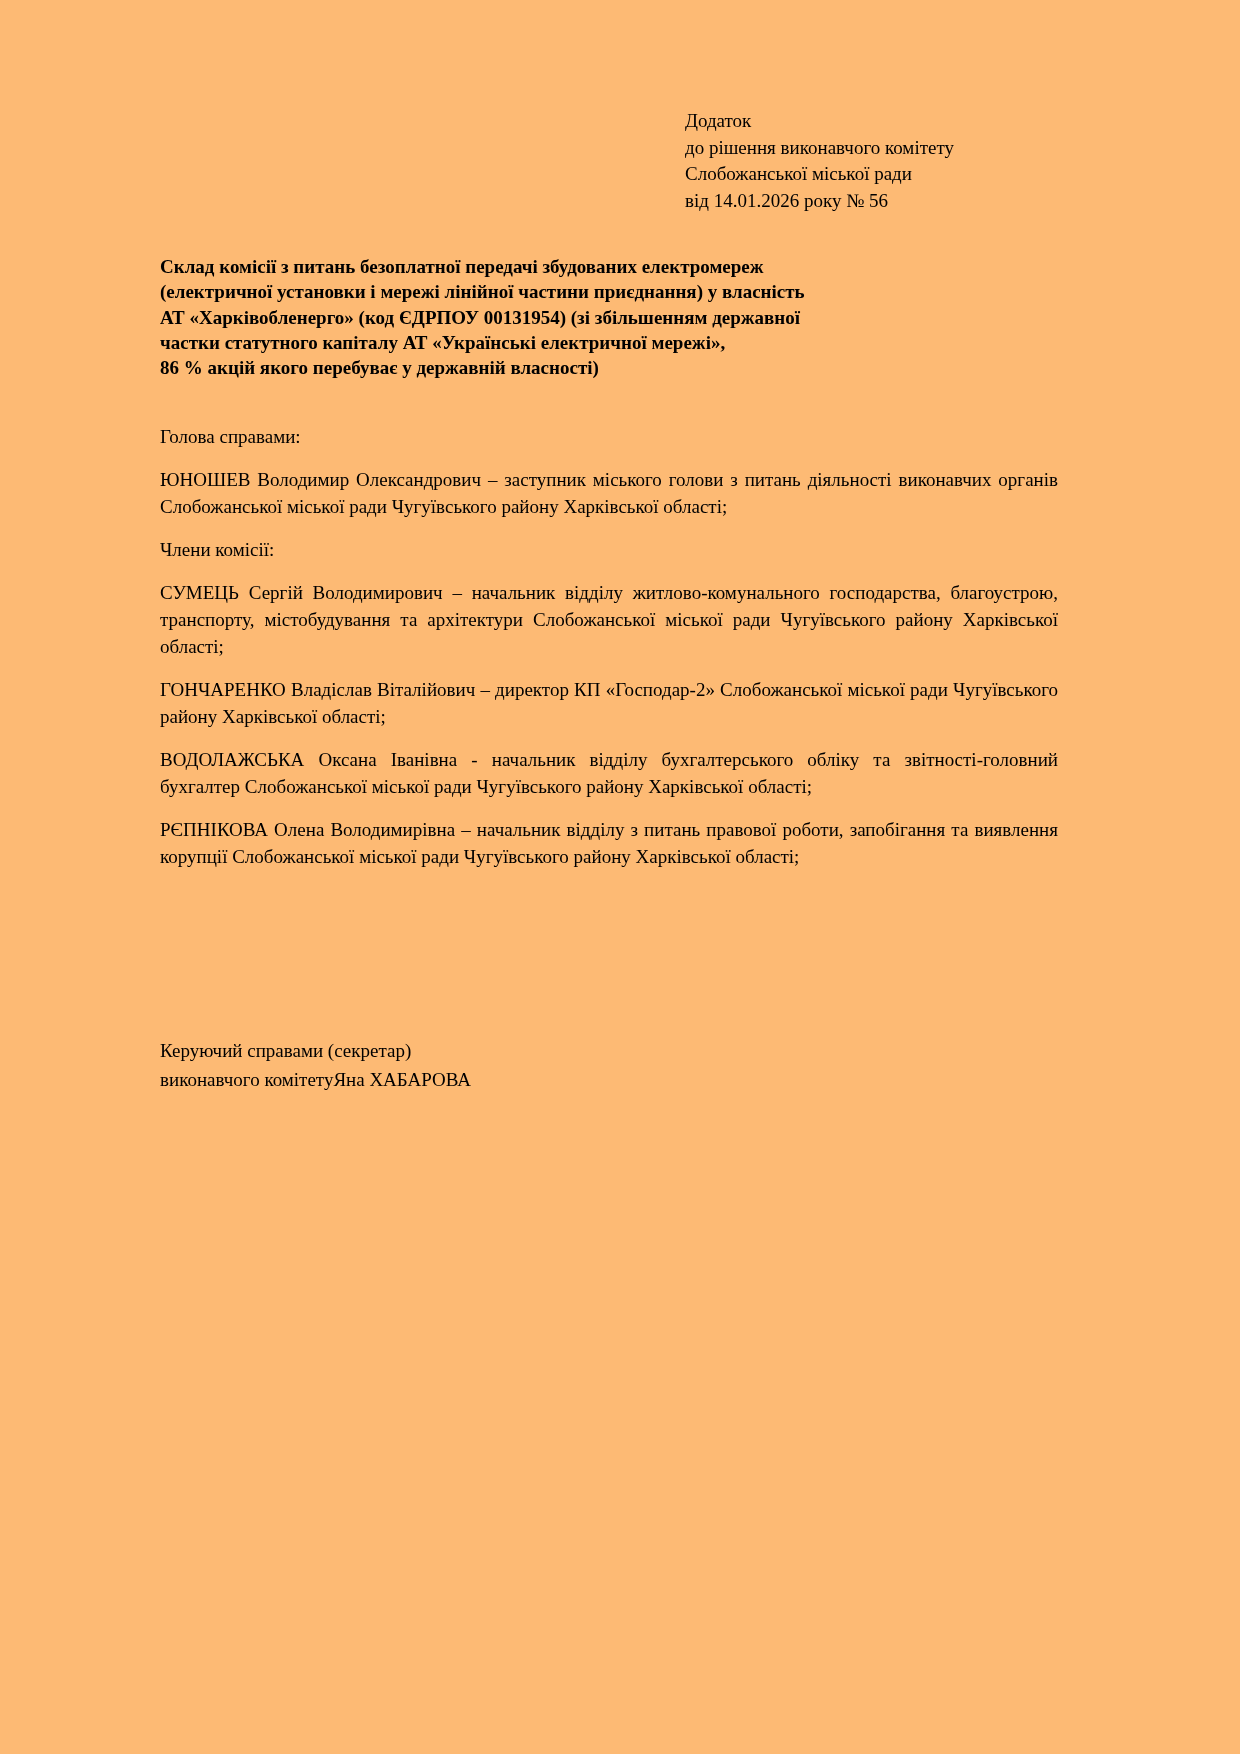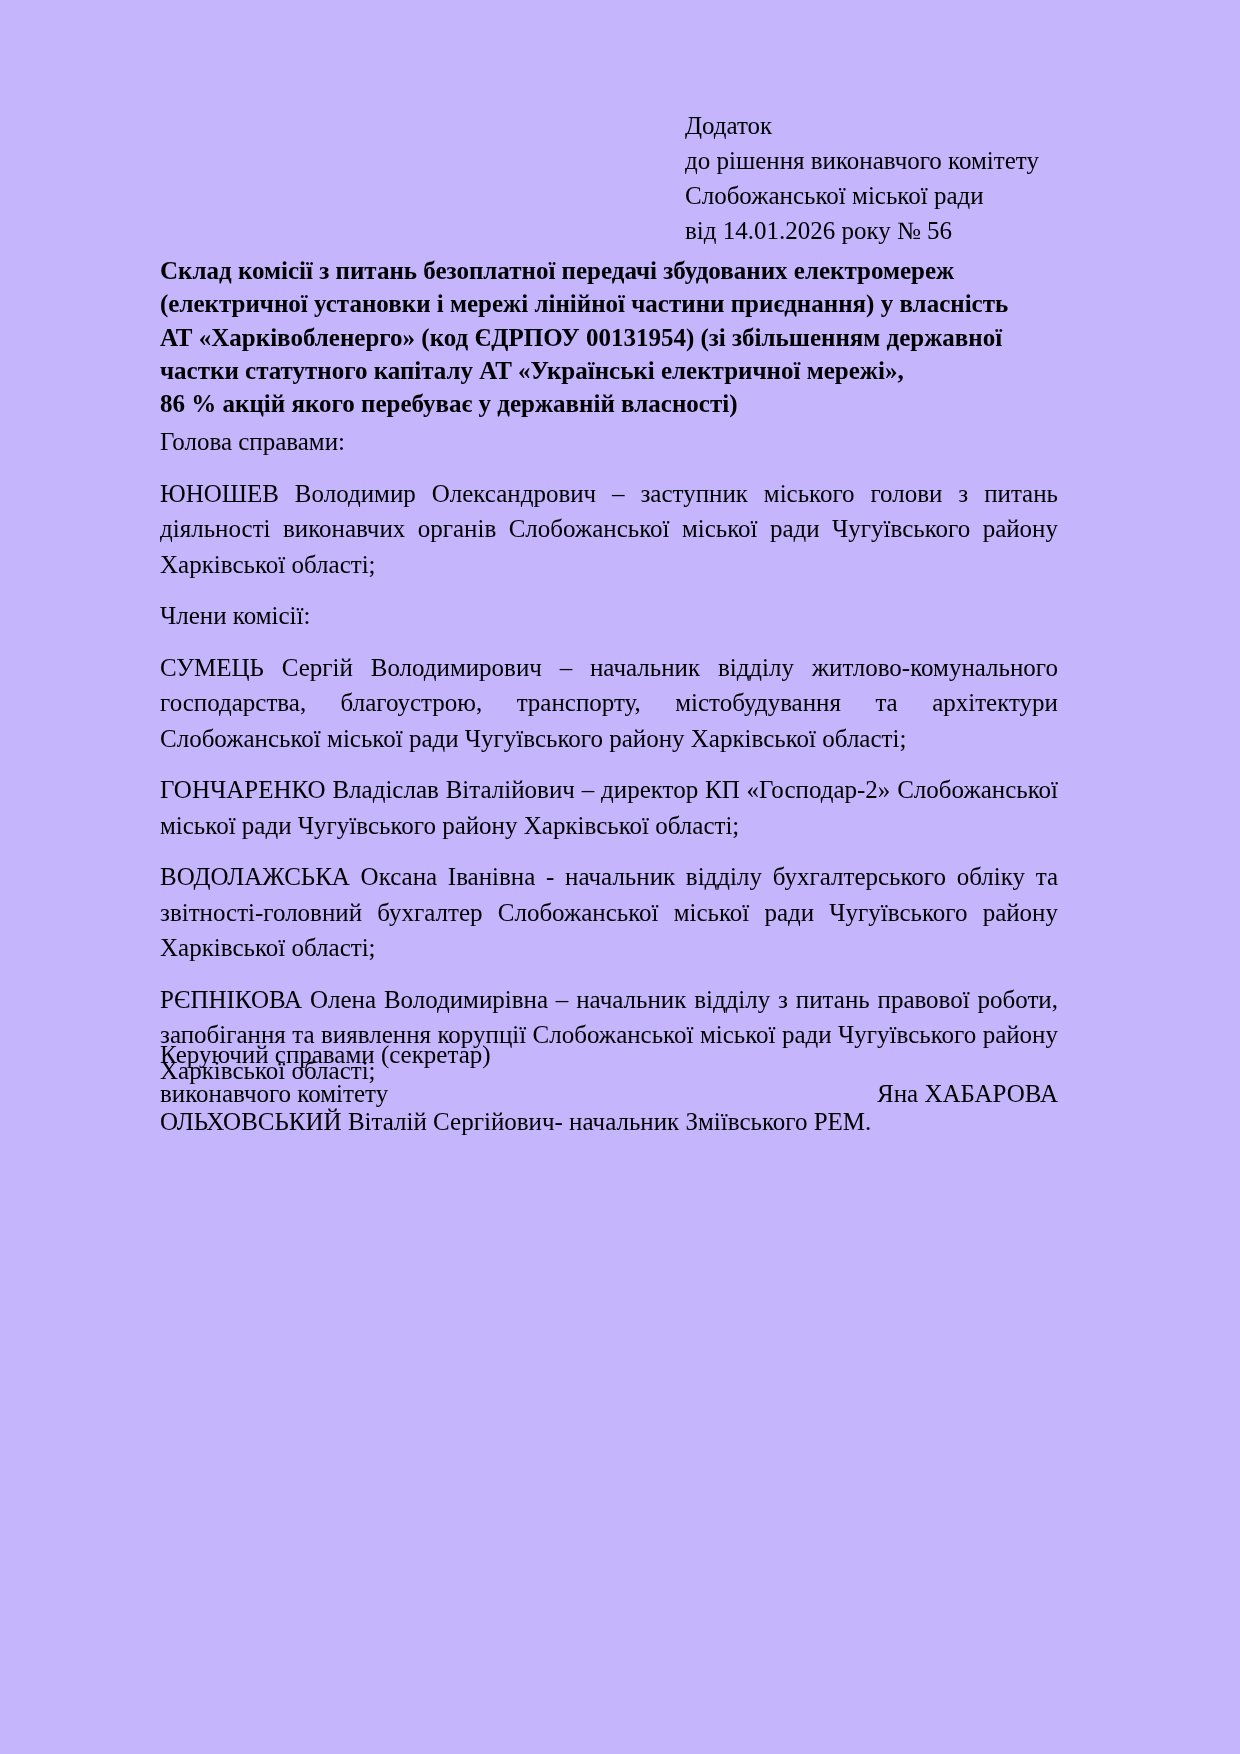--- a/index.html
+++ b/index.html
@@ -4,24 +4,24 @@
 <style>
   html, body {
     margin: 0;
     padding: 0;
     background: #ffffff;
   }
   .page {
     position: relative;
     width: 1240px;
     height: 1754px;
-    background: #c4b5fd;
+    background: #fdba74;
     font-family: "Liberation Serif", serif;
     color: #000000;
-    font-size: 25px;
+    font-size: 19px;
     overflow: hidden;
   }
   .header-block {
     position: absolute;
     left: 685px;
     top: 108px;
     line-height: 1.40;
     text-align: left;
   }
   .title-block {
@@ -54,21 +54,21 @@
   }
   .signature-block {
     position: absolute;
     left: 160px;
     top: 1036px;
     width: 898px;
     line-height: 1.55;
   }
   .sig-row {
     display: flex;
-    justify-content: space-between;
+    justify-content: flex-start;
     align-items: baseline;
   }
 </style>
 </head>
 <body>
 
 <div class="page">
 
   <div class="header-block">
     <div>Додаток</div>
@@ -89,21 +89,20 @@
     <p class="label">Голова справами:</p>
 
     <p class="para">ЮНОШЕВ Володимир Олександрович – заступник міського голови з питань діяльності виконавчих органів Слобожанської міської  ради Чугуївського району Харківської області;</p>
 
     <p class="label">Члени комісії:</p>
 
     <p class="para">СУМЕЦЬ  Сергій Володимирович  – начальник відділу житлово-комунального господарства, благоустрою, транспорту, містобудування та архітектури Слобожанської міської ради Чугуївського району Харківської області;</p>
     <p class="para">ГОНЧАРЕНКО Владіслав Віталійович – директор КП «Господар-2» Слобожанської міської ради Чугуївського району Харківської області;</p>
     <p class="para">ВОДОЛАЖСЬКА Оксана Іванівна -  начальник відділу бухгалтерського обліку та звітності-головний бухгалтер Слобожанської міської ради Чугуївського району Харківської області;</p>
     <p class="para">РЄПНІКОВА Олена Володимирівна – начальник відділу з питань правової роботи, запобігання та виявлення корупції Слобожанської міської ради Чугуївського району Харківської області;</p>
-    <p class="para last">ОЛЬХОВСЬКИЙ Віталій Сергійович- начальник Зміївського РЕМ.</p>
   </div>
 
   <div class="signature-block">
     <div>Керуючий справами (секретар)</div>
     <div class="sig-row">
       <span>виконавчого комітету</span>
       <span>Яна ХАБАРОВА</span>
     </div>
   </div>
 

